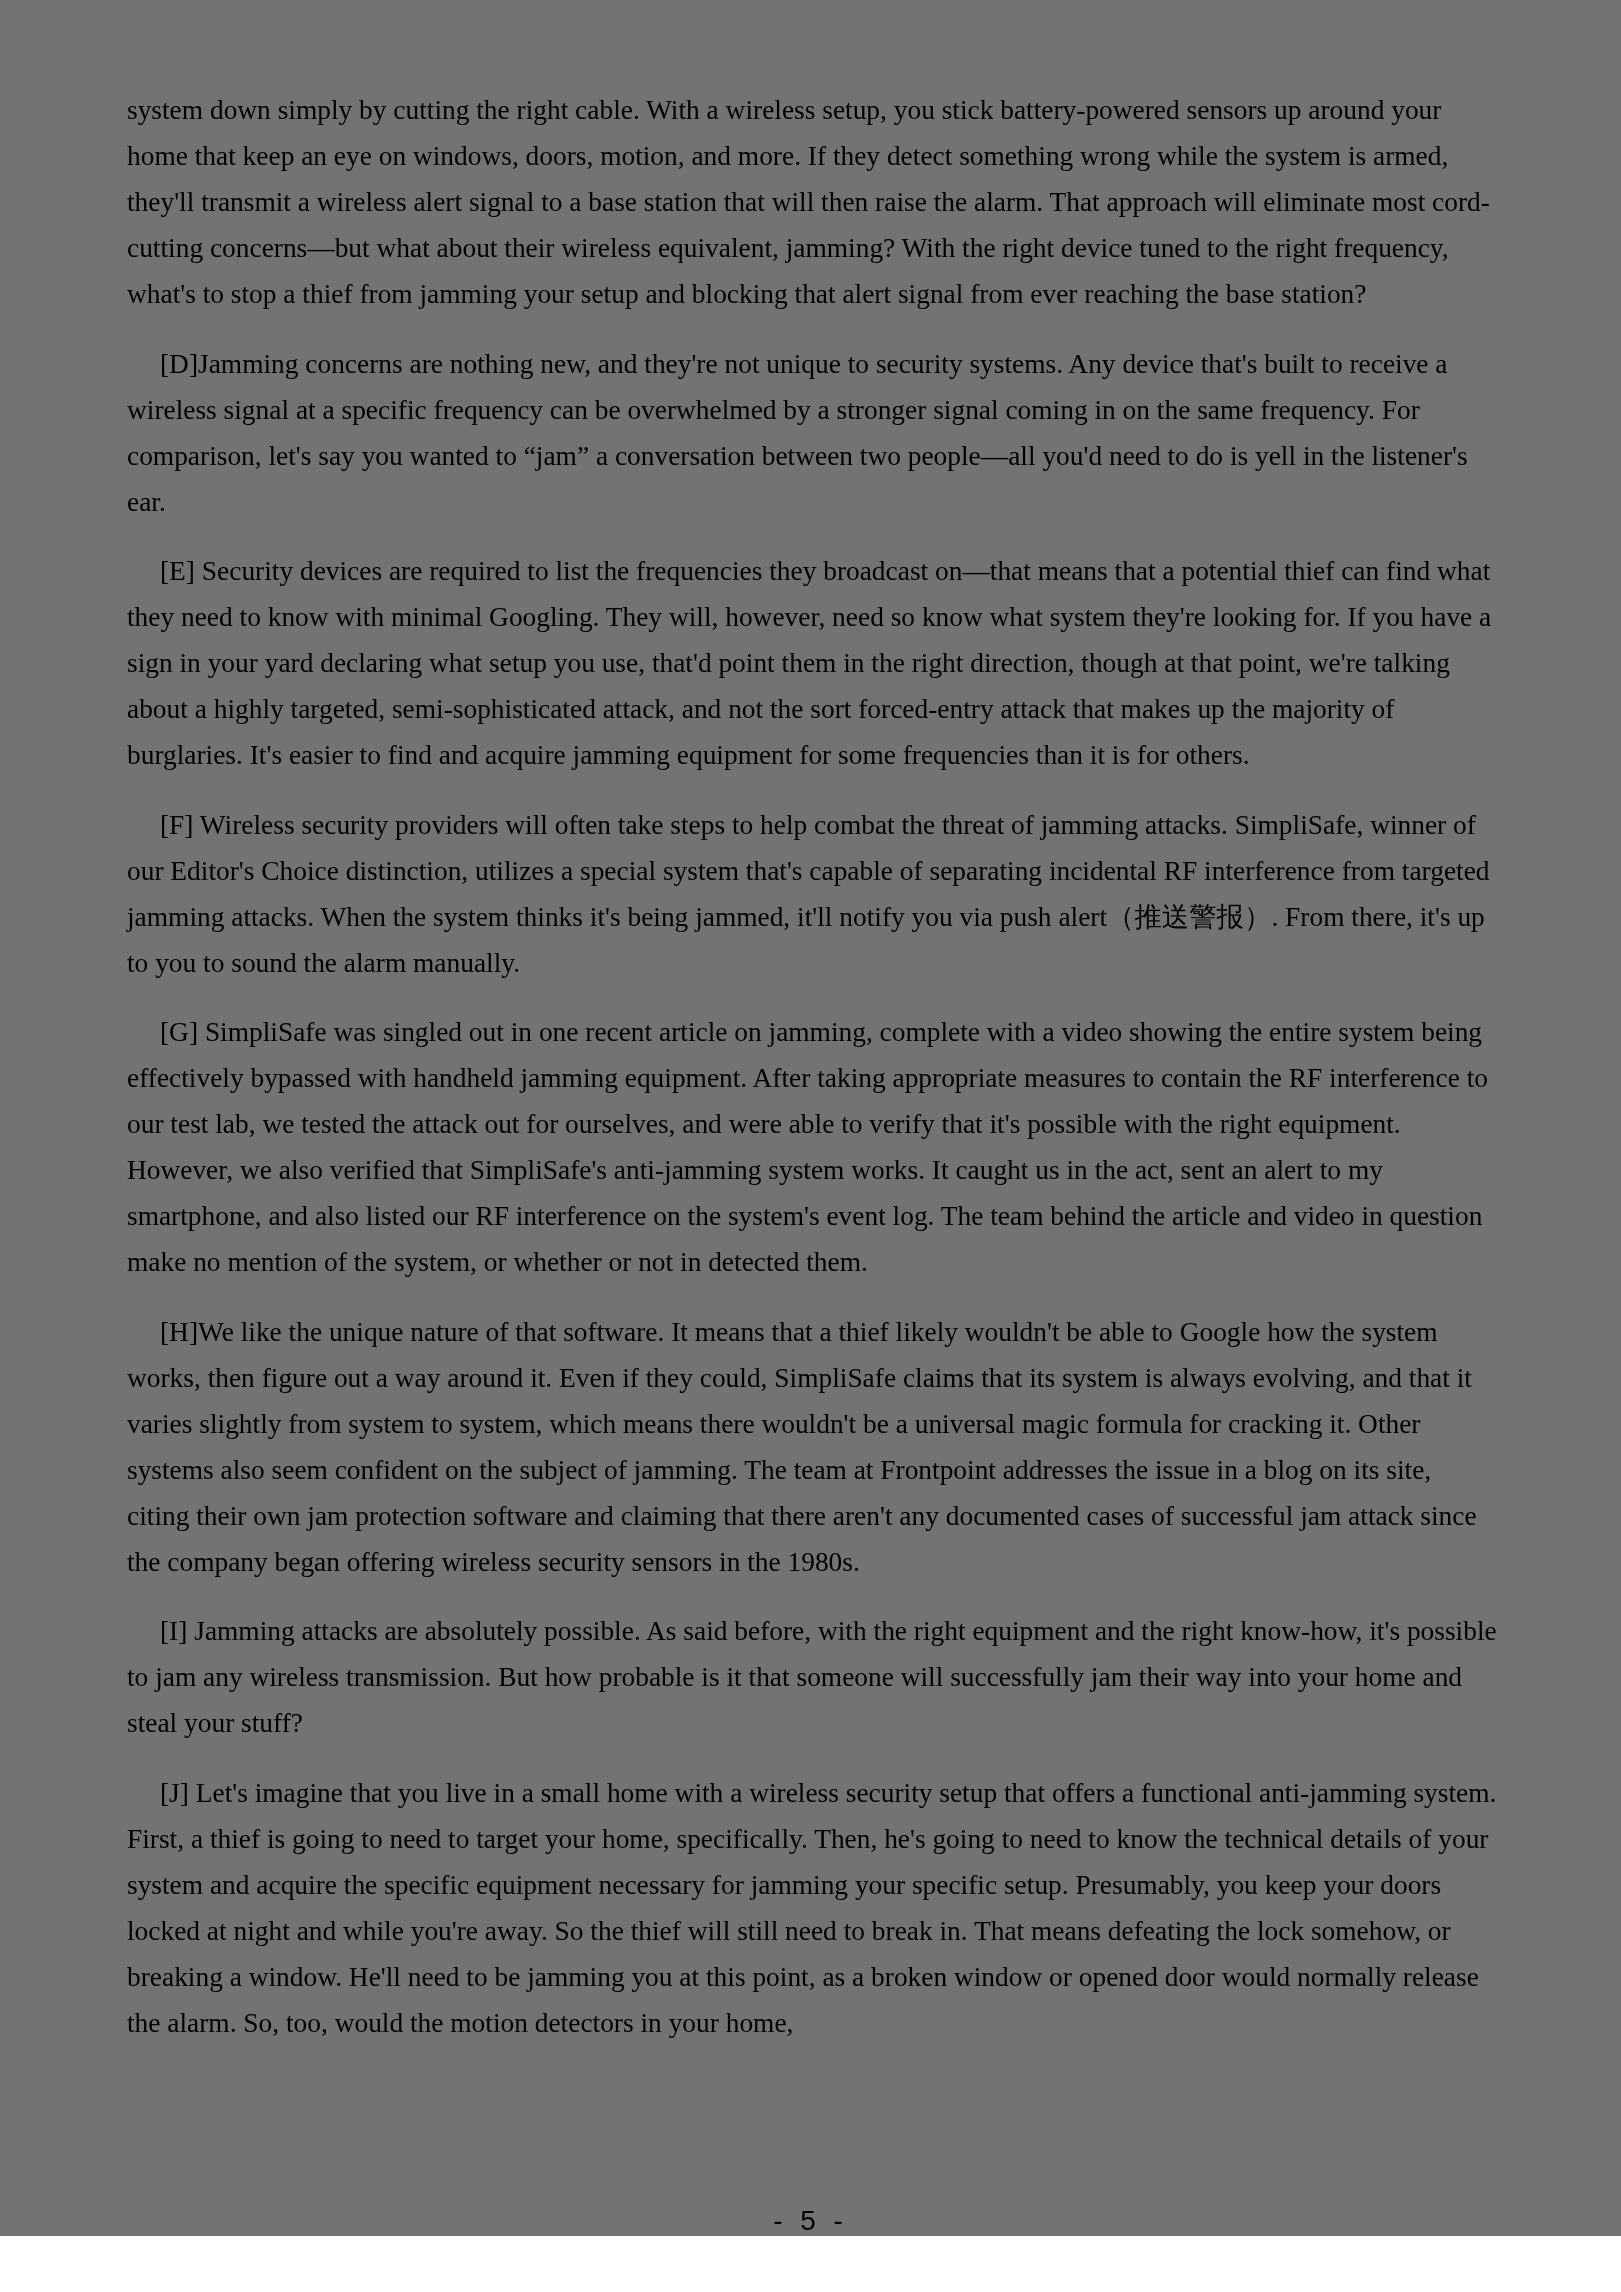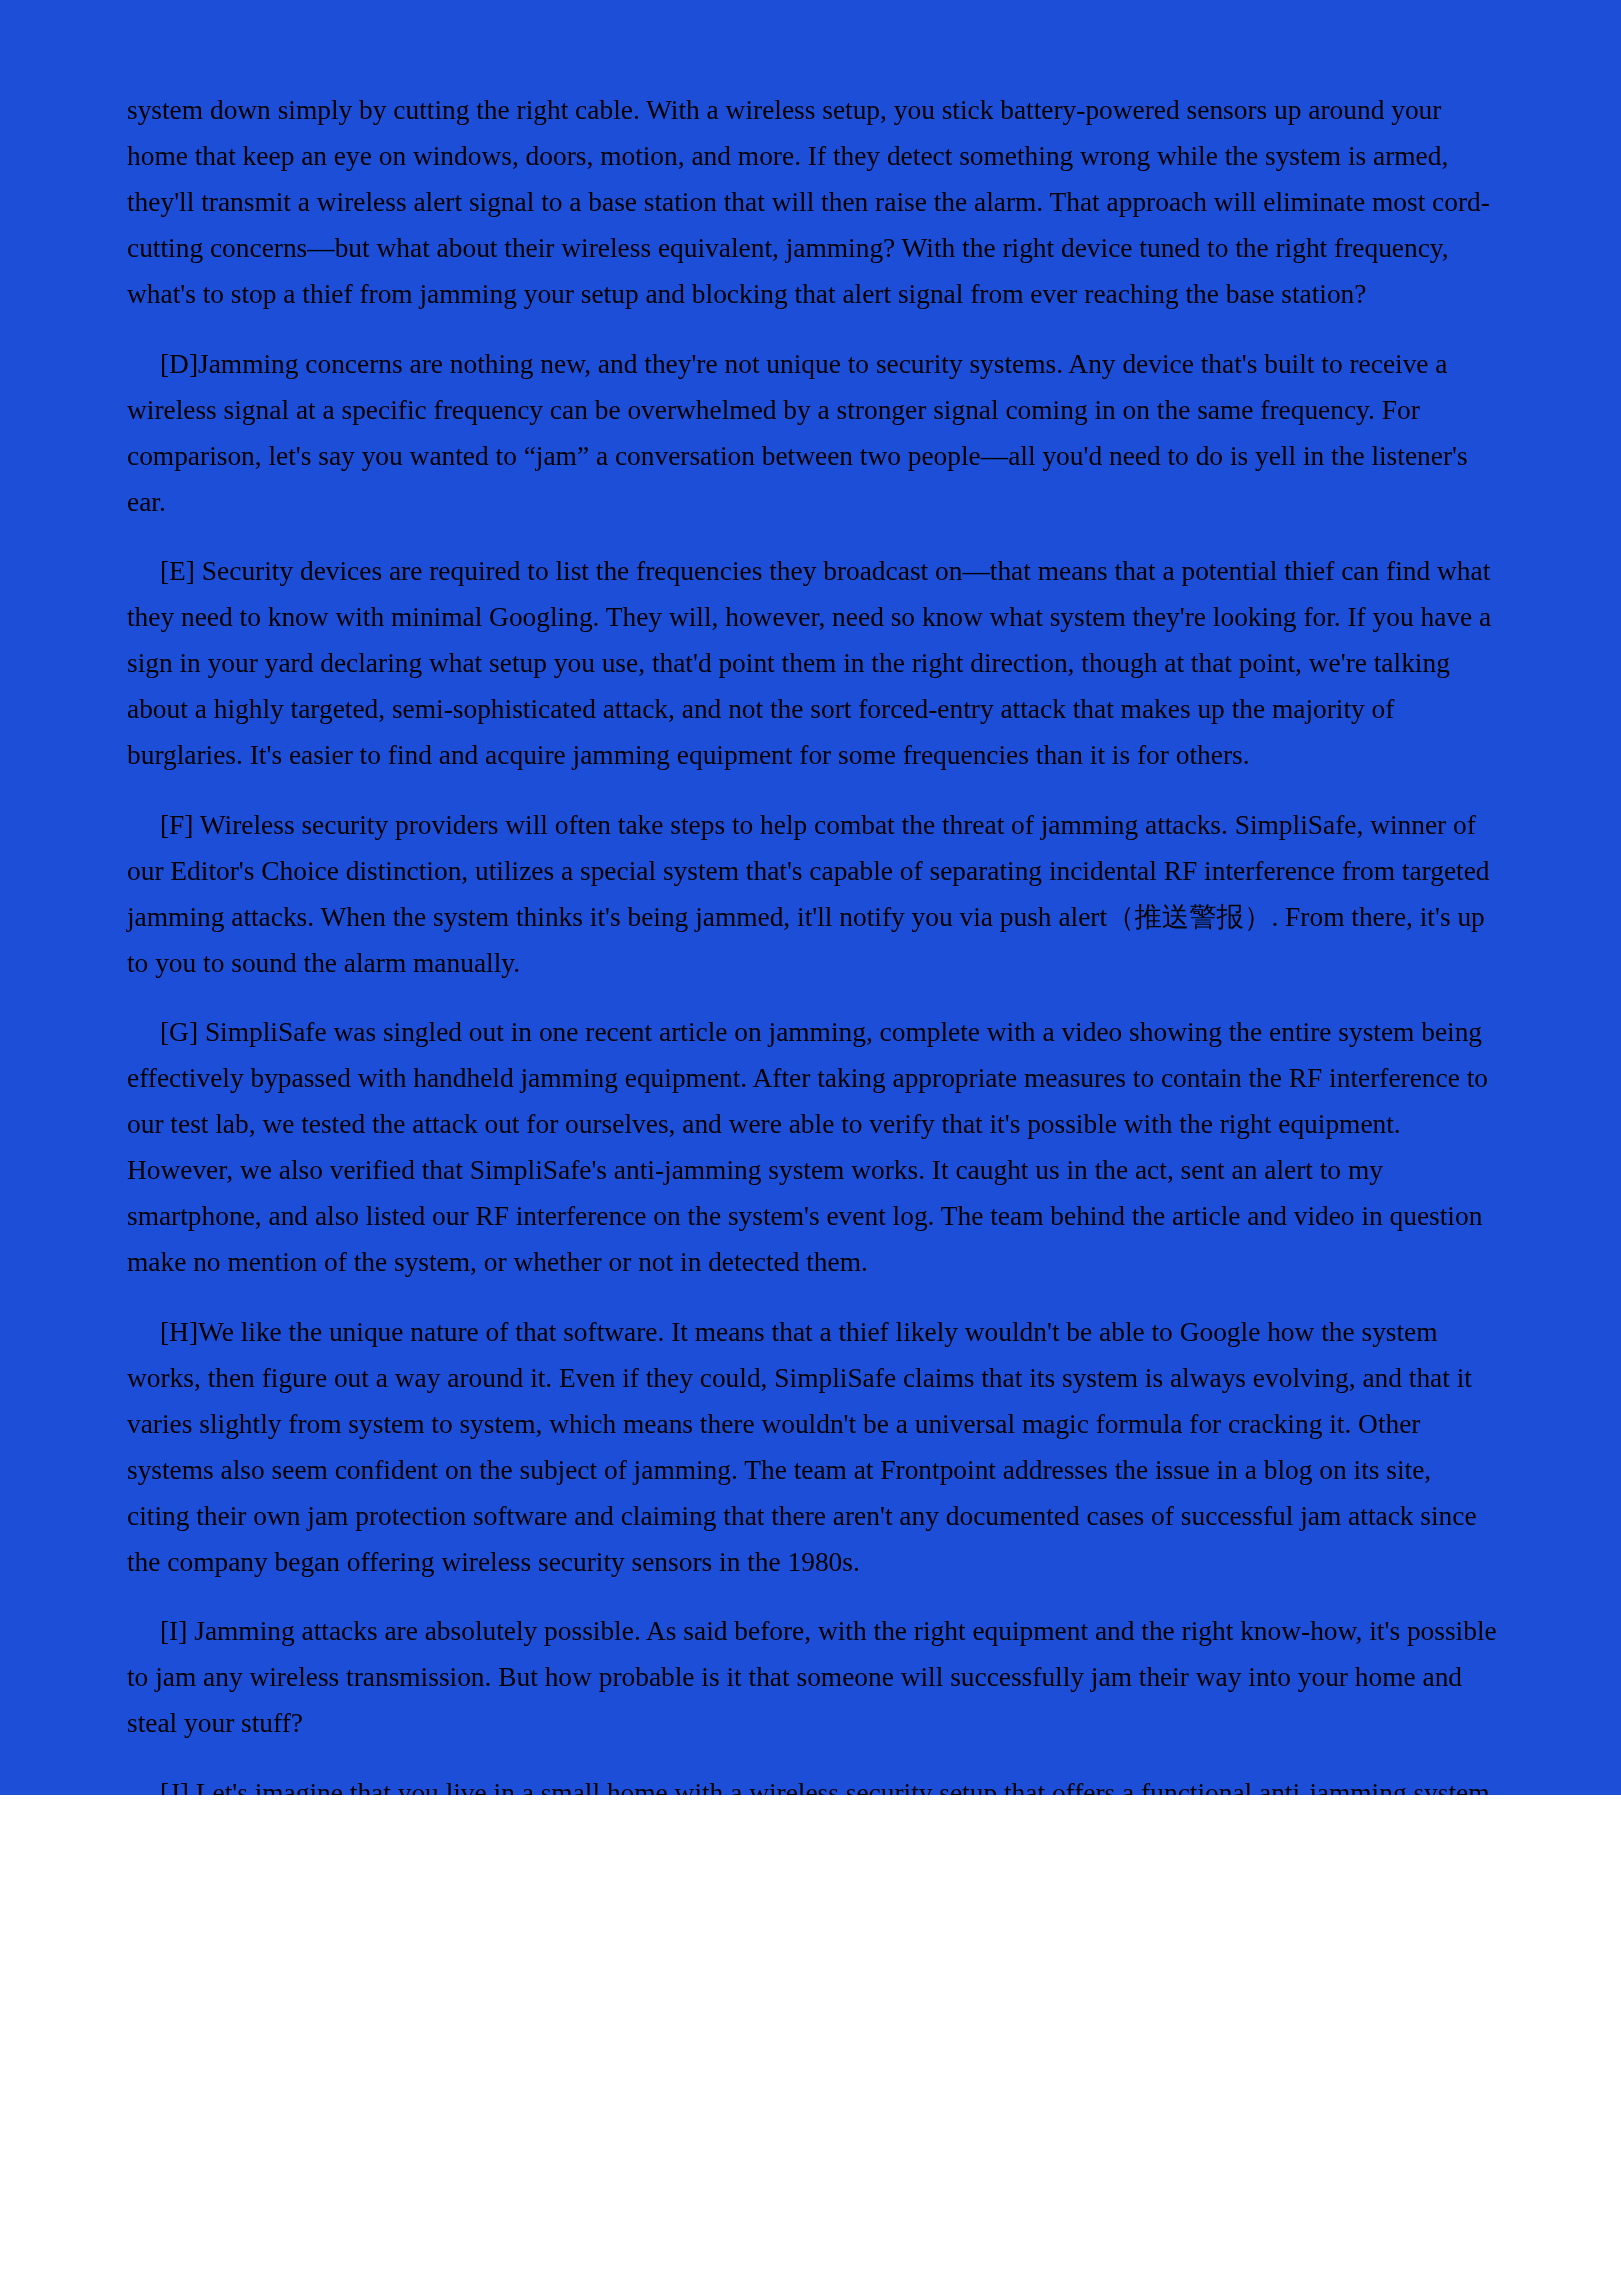--- a/index.html
+++ b/index.html
@@ -3,22 +3,22 @@
 <meta charset="utf-8">
 <style>
   html, body {
     margin: 0;
     padding: 0;
     background: #ffffff;
   }
   .page {
     position: relative;
     width: 1621px;
-    height: 1795px;
-    background: #1d4ed8;
+    height: 2236px;
+    background: #737373;
     overflow: hidden;
     color: #000000;
   }
   .content {
     position: absolute;
     left: 127px;
     top: 87px;
     width: 1370px;
   }
   .para {

